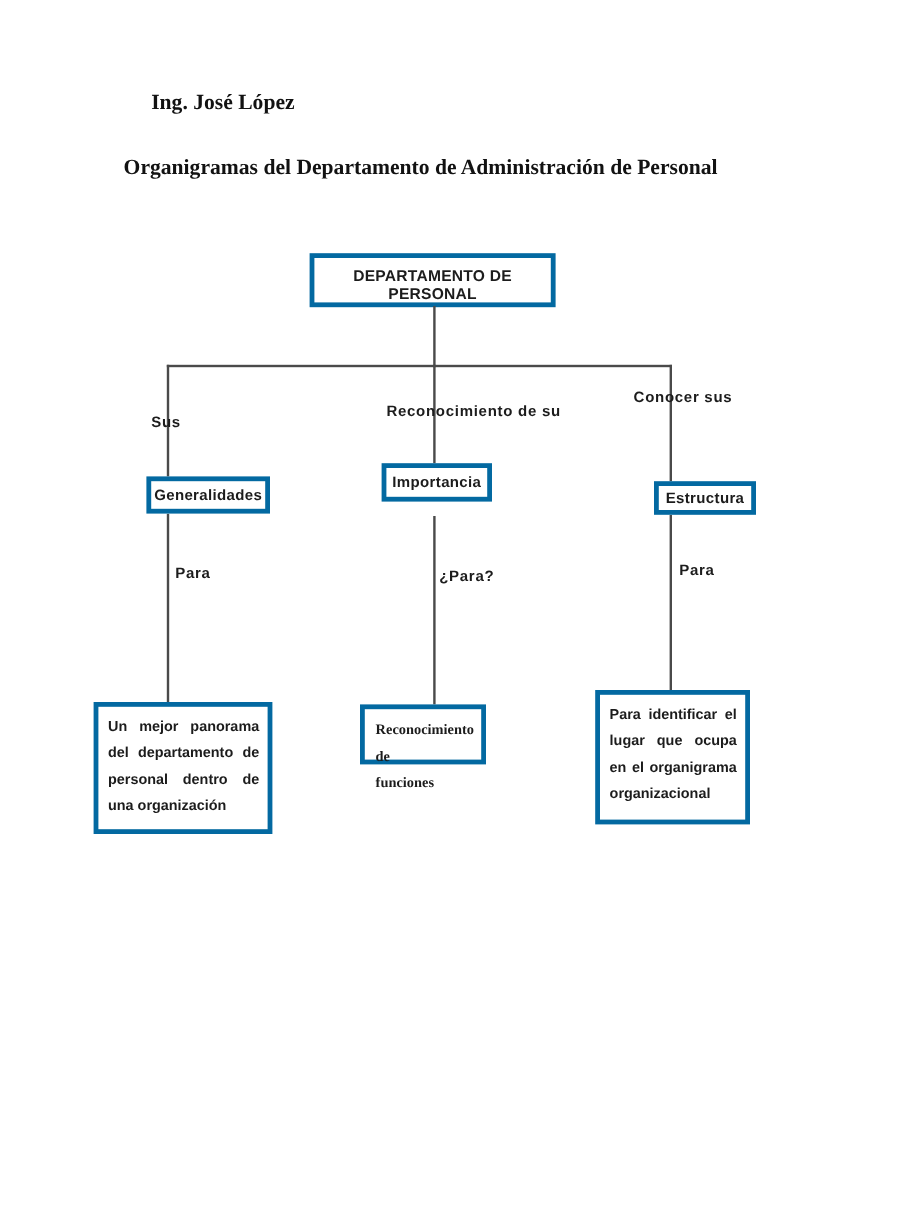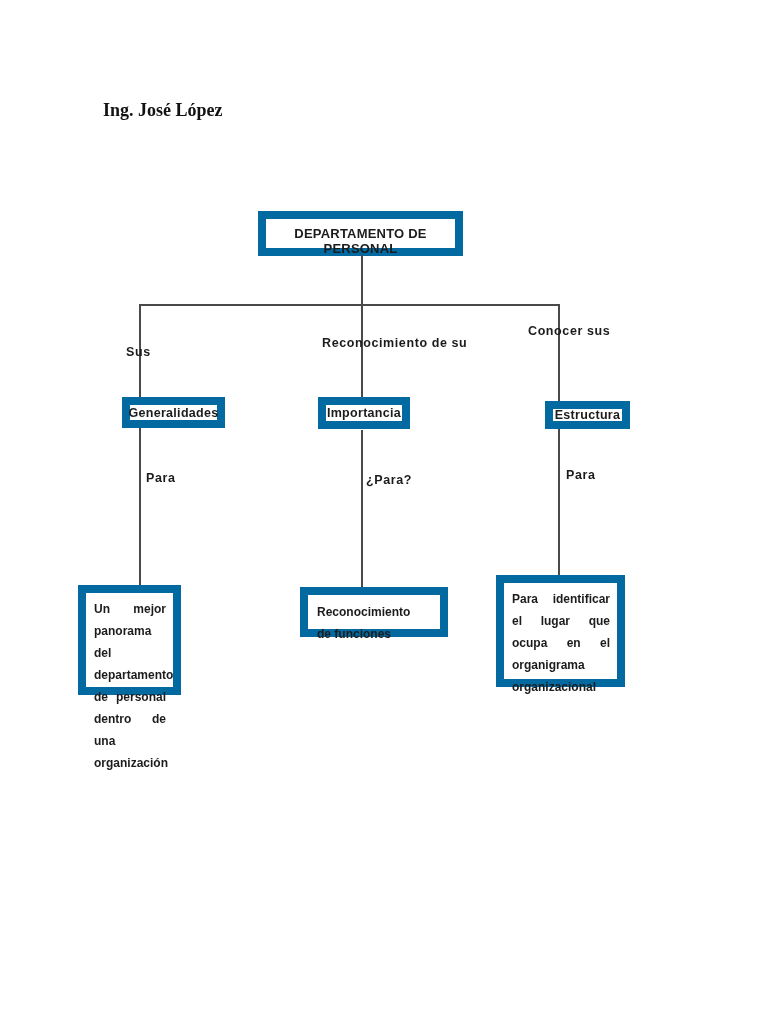--- a/index.html
+++ b/index.html
@@ -10,57 +10,57 @@
     font-family:"Liberation Sans",sans-serif;
     color:#1c1c1c;
     overflow:hidden;
   }
   .heading{
     position:absolute;left:103px;
     font-family:"Liberation Serif",serif;
     font-weight:bold;font-size:18px;color:#121212;
     white-space:nowrap;
   }
-  #author-line{top:100px;}
+  #author-line{top:75px;margin-left:23px;}
   #doc-title{top:129px;}
 
   
   .line{position:absolute;background:#4a4a4a;}
   .vline{width:2px;}
   .hline{height:2px;}
 
   
   .node{
     position:absolute;
-    border:8px solid #0369a1;
+    border:4px solid #0369a1;
     background:#ffffff;
     box-sizing:border-box;
     font-weight:bold;
     color:#1c1c1c;
   }
   .root-node{
     left:258px;top:211px;width:205px;height:45px;
     font-size:13px;text-align:center;padding-top:7px;
     letter-spacing:0.2px;
   }
   .mid-node{
     font-size:12.5px;
     display:flex;align-items:center;justify-content:center;
     letter-spacing:0.3px;
   }
   #node-generalidades{left:91px;top:397px;width:103px;height:31px;margin-left:31px;}
-  #node-importancia{left:318px;top:397px;width:92px;height:32px;}
+  #node-importancia{left:318px;top:386px;width:92px;height:32px;}
   #node-estructura{left:545px;top:401px;width:85px;height:28px;}
 
   .leaf-node{
     font-size:12px;line-height:22px;
     padding:5px 7px 5px 8px;
   }
-  #leaf-left{left:78px;top:585px;width:103px;height:110px;text-align:justify;}
-  #leaf-center{left:300px;top:587px;width:148px;height:50px;padding:6px 26px 16px 9px;text-align:left;}
+  #leaf-left{left:78px;top:585px;width:149px;height:110px;text-align:justify;}
+  #leaf-center{left:300px;top:587px;width:105px;height:50px;padding:6px 26px 16px 9px;text-align:left;font-family:Liberation Serif, serif;}
   #leaf-right{left:496px;top:575px;width:129px;height:112px;text-align:justify;}
 
   
   .edge-label{
     position:absolute;
     font-weight:bold;font-size:12.5px;color:#1c1c1c;
     letter-spacing:0.6px;white-space:nowrap;
   }
   #label-sus{left:126px;top:345px;}
   #label-reconocimiento-de-su{left:322px;top:336px;}
@@ -79,20 +79,21 @@
   #line-leaf-center{left:361px;top:430px;height:158px;}
   #line-leaf-right{left:558px;top:429px;height:157px;}
 </style>
 </head>
 <body>
 
 <div class="page">
 
   <div class="heading" id="author-line">Ing. José López</div>
 
+  <div class="heading" id="doc-title">Organigramas del Departamento de Administración de Personal</div>
 
   <div>
 
     <div class="node root-node" id="node-root">DEPARTAMENTO DE PERSONAL</div>
 
     <div class="line vline" id="line-root-stub"></div>
     <div class="line hline" id="line-branch-horizontal"></div>
     <div class="line vline" id="line-drop-left"></div>
     <div class="line vline" id="line-drop-center"></div>
     <div class="line vline" id="line-drop-right"></div>

